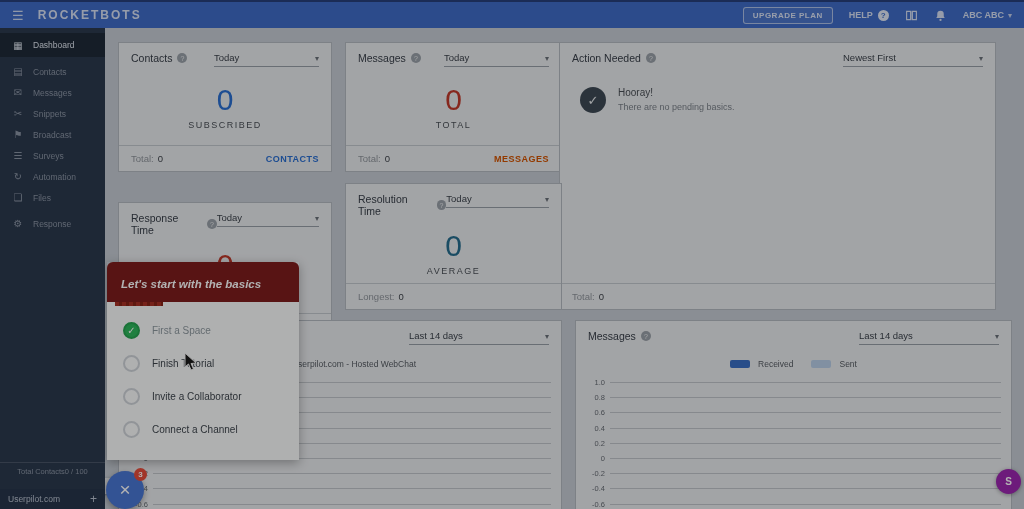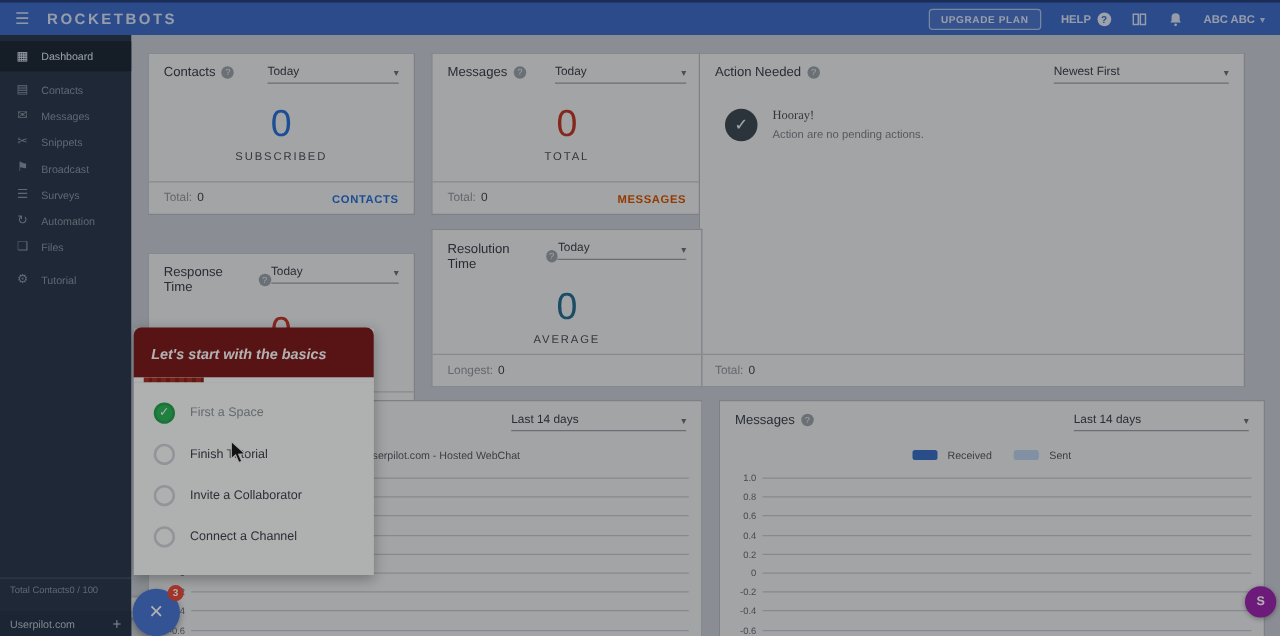--- a/index.html
+++ b/index.html
@@ -23,21 +23,21 @@
 
   
   .sidebar { position:absolute; top:28px; left:0; bottom:0; width:105px; background:#2c3a4e; z-index:30; }
   .side-nav { padding-top:5px; }
   .side-item { display:flex; align-items:center; gap:9px; height:21px; padding-left:12px;
                color:#8b95a5; font-size:8.5px; cursor:pointer; }
   .side-item .s-ico { width:12px; font-size:10px; text-align:center; }
   .side-item.active { background:#1f2a38; color:#dde4ee; height:24px; margin-bottom:4px; }
   .side-item.gap-top { margin-top:5px; }
   .side-quota { position:absolute; left:0; right:0; top:434px; border-top:1px solid rgba(255,255,255,.14);
-                display:flex; justify-content:flex-start; padding:4px 8px; font-size:7.5px; color:#8b95a5; }
+                display:flex; justify-content:center; padding:4px 8px; font-size:7.5px; color:#8b95a5; }
   .side-site { position:absolute; left:0; right:0; bottom:0; height:20px; background:#28364b;
                display:flex; justify-content:space-between; align-items:center; padding:0 8px;
                color:#b9c2d0; font-size:8.5px; }
   .side-site .plus { font-size:12px; }
 
   
   .card { position:absolute; background:#e9ebee; border:1px solid #b3b9c1; z-index:1; }
   .card-head { display:flex; align-items:flex-start; padding:9px 12px 0 12px; }
   .card-title { font-size:10.5px; color:#39404a; display:flex; align-items:center; gap:5px; }
   .help-circle { width:10px; height:10px; border-radius:50%; background:#9aa1a9; color:#e9ebee;
@@ -54,21 +54,21 @@
   .card-foot { position:absolute; left:0; right:0; bottom:0; border-top:1px solid #c2c7cd;
                padding:7px 12px; display:flex; align-items:center; font-size:9.5px; }
   .foot-label { color:#8f959c; margin-right:4px; }
   .foot-value { color:#3e444b; }
   .foot-link { margin-left:auto; font-weight:bold; font-size:9px; letter-spacing:.5px; cursor:pointer; }
   .link-blue { color:#2a6fd2; } .link-orange { color:#d35400; }
 
   .hooray-row { display:flex; gap:12px; padding:20px 8px 0 20px; align-items:flex-start; }
   .check-big { width:26px; height:26px; border-radius:50%; background:#3e4a55; color:#e8ebee;
                font-size:13px; display:flex; align-items:center; justify-content:center; }
-  .hooray-title { font-size:10px; color:#4a5056; margin-bottom:4px;font-family:Liberation Serif, serif; }
+  .hooray-title { font-size:10px; color:#4a5056; margin-bottom:4px; }
   .hooray-sub { font-size:9px; color:#7b828a; }
 
   
   .legend-row { display:flex; justify-content:center; align-items:center; gap:8px; margin-top:14px;
                 font-size:8.5px; color:#555b62; }
   .swatch { width:20px; height:8px; border-radius:2px; }
   .sw-recv { background:#3a6fc4; } .sw-sent { background:#b9cfe9; } .sw-chan { background:#3a6fc4; }
   .grid { padding:6px 10px 0 8px; }
   .grid-row { display:flex; align-items:center; height:15.2px; }
   .tick { width:26px; text-align:right; font-size:7.5px; color:#666c74; padding-right:5px; }
@@ -171,21 +171,21 @@
       <div class="side-item">
         <span class="s-ico">↻</span>
         <span>Automation</span>
       </div>
       <div class="side-item">
         <span class="s-ico">❏</span>
         <span>Files</span>
       </div>
       <div class="side-item gap-top">
         <span class="s-ico">⚙</span>
-        <span>Tutorial</span>
+        <span>Response</span>
       </div>
     </div>
     <div class="side-quota">
       <span>Total Contacts</span>
       <span>0 / 100</span>
     </div>
     <div class="side-site">
       <span>Userpilot.com</span>
       <span class="plus">+</span>
     </div>
@@ -243,21 +243,21 @@
       </span>
       <span class="dd wide">
         <span>Newest First</span>
         <span class="caret">▾</span>
       </span>
     </div>
     <div class="hooray-row">
       <span class="check-big">✓</span>
       <span>
         <div class="hooray-title">Hooray!</div>
-        <div class="hooray-sub">Action are no pending actions.</div>
+        <div class="hooray-sub">There are no pending basics.</div>
       </span>
     </div>
     <div class="card-foot">
       <span class="foot-label">Total:</span>
       <span class="foot-value">0</span>
     </div>
   </div>
 
   <div class="card" style="left:118px; top:183px; width:214px; height:127px;margin-top:19px;">
     <div class="card-head">

